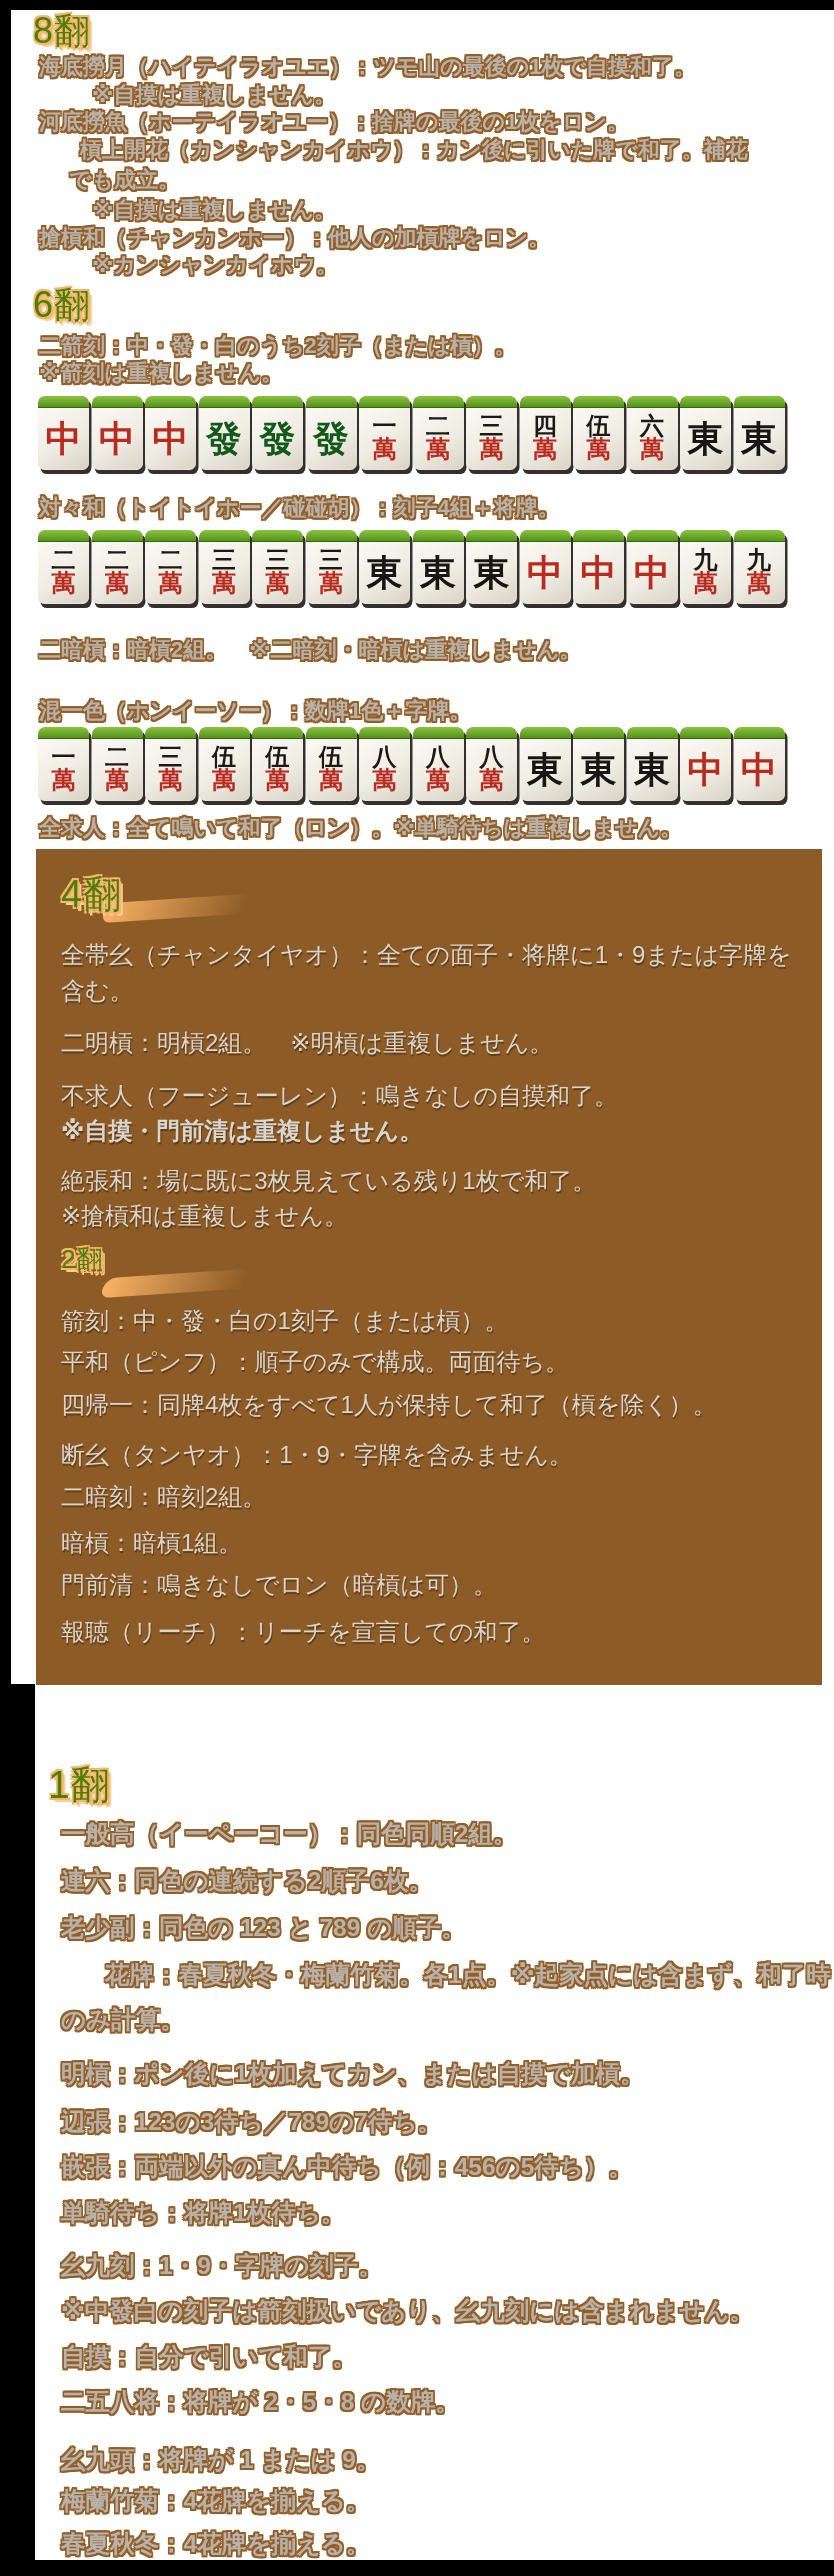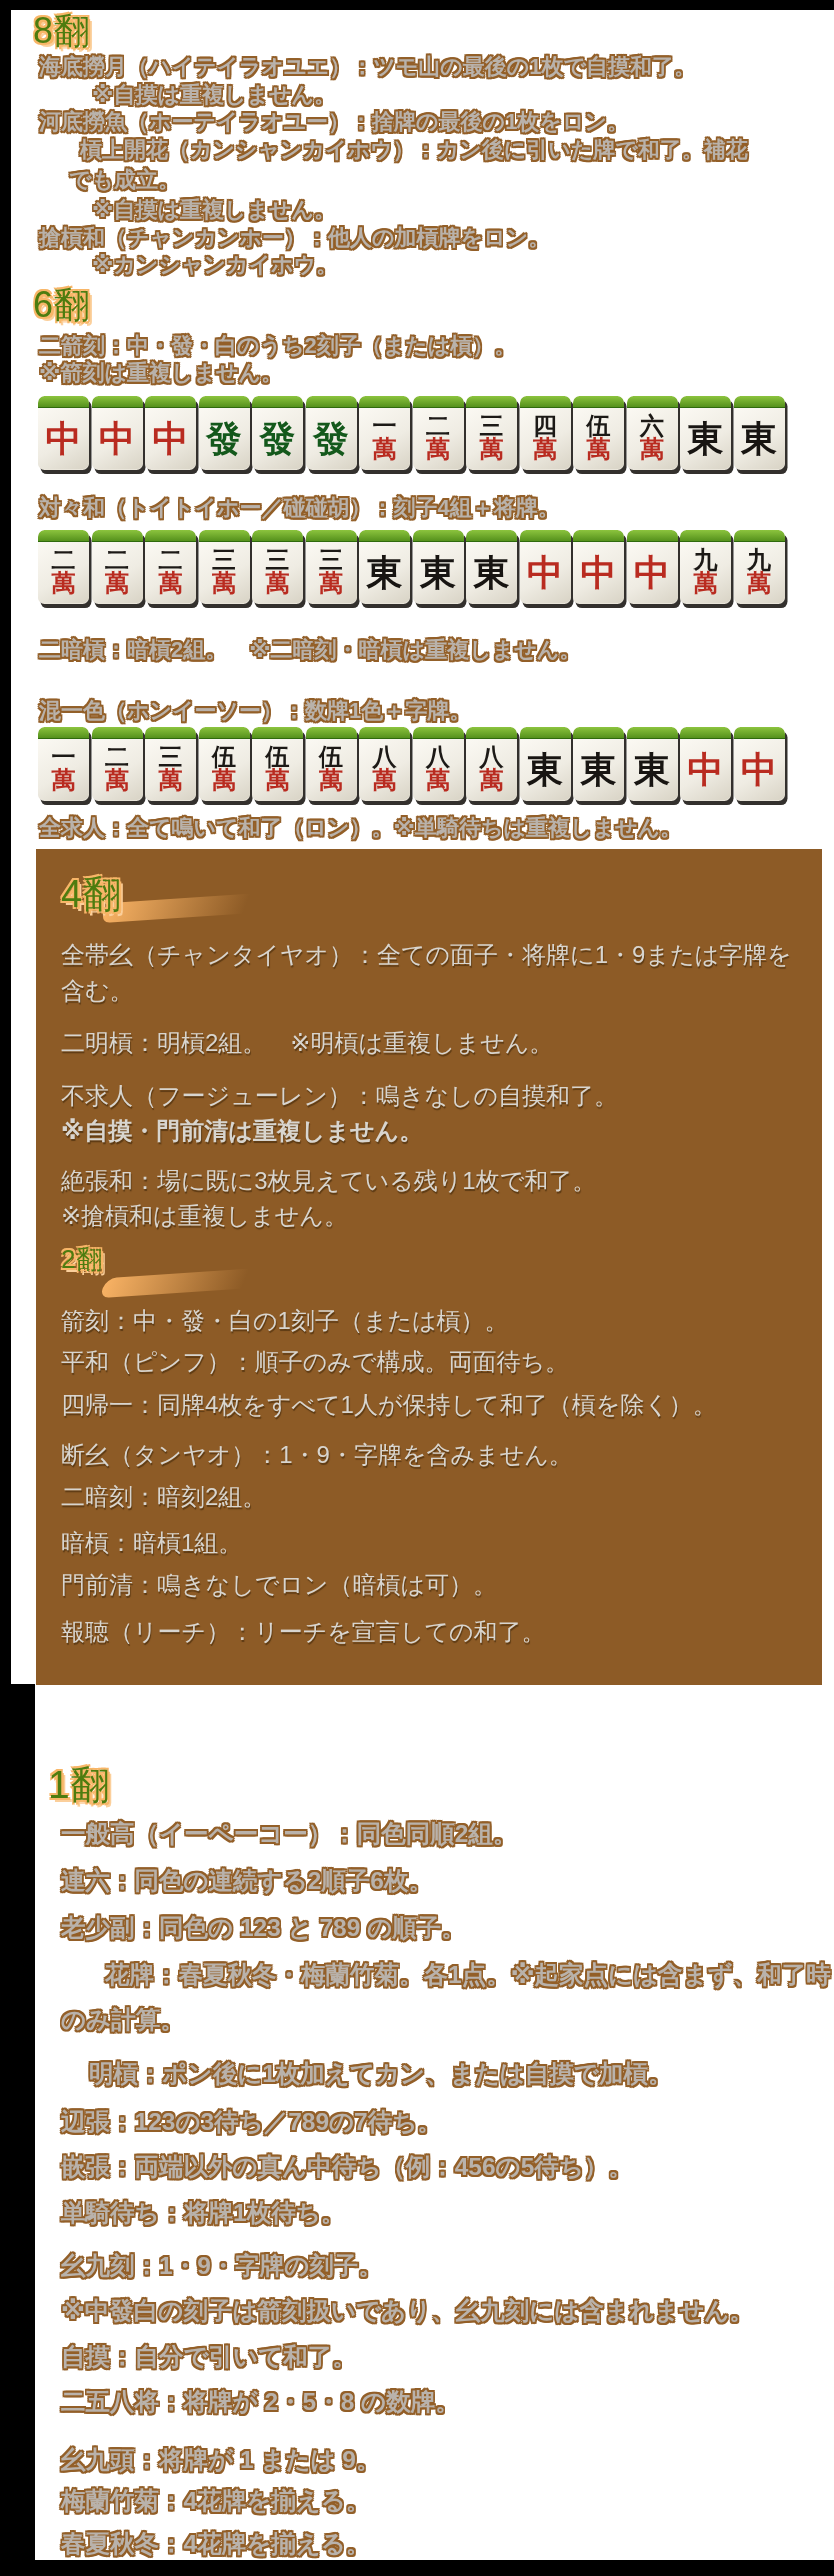--- a/index.html
+++ b/index.html
@@ -366,21 +366,21 @@
   <div class="ln wt" style="left:61px;top:1527px;">暗槓：暗槓1組。</div>
   <div class="ln wt" style="left:61px;top:1569px;">門前清：鳴きなしでロン（暗槓は可）。</div>
   <div class="ln wt" style="left:61px;top:1616px;">報聴（リーチ）：リーチを宣言しての和了。</div>
 
   <div class="ln fan-head" style="left:48px;top:1758px;font-size:39px;">1翻</div>
   <div class="ln ot ot30" style="left:61px;top:1817px;">一般高（イーペーコー）：同色同順2組。</div>
   <div class="ln ot ot30" style="left:61px;top:1864px;">連六：同色の連続する2順子6枚。</div>
   <div class="ln ot ot30" style="left:61px;top:1911px;">老少副：同色の 123 と 789 の順子。</div>
   <div class="ln ot ot30" style="left:77px;top:1958px;margin-left:28px;">花牌：春夏秋冬・梅蘭竹菊。各1点。※起家点には含まず、和了時</div>
   <div class="ln ot ot30" style="left:61px;top:2003px;">のみ計算。</div>
-  <div class="ln ot ot30" style="left:61px;top:2057px;margin-left:28px;">明槓：ポン後に1枚加えてカン、または自摸で加槓。</div>
+  <div class="ln ot ot30" style="left:61px;top:2057px;">明槓：ポン後に1枚加えてカン、または自摸で加槓。</div>
   <div class="ln ot ot30" style="left:61px;top:2105px;">辺張：123の3待ち／789の7待ち。</div>
   <div class="ln ot ot30" style="left:61px;top:2150px;">嵌張：両端以外の真ん中待ち（例：456の5待ち）。</div>
   <div class="ln ot ot30" style="left:61px;top:2196px;">単騎待ち：将牌1枚待ち。</div>
   <div class="ln ot ot30" style="left:61px;top:2249px;">幺九刻：1・9・字牌の刻子。</div>
   <div class="ln ot ot30" style="left:61px;top:2294px;">※中發白の刻子は箭刻扱いであり、幺九刻には含まれません。</div>
   <div class="ln ot ot30" style="left:61px;top:2340px;">自摸：自分で引いて和了。</div>
   <div class="ln ot ot30" style="left:61px;top:2385px;">二五八将：将牌が 2・5・8 の数牌。</div>
   <div class="ln ot ot30" style="left:61px;top:2443px;">幺九頭：将牌が 1 または 9。</div>
   <div class="ln ot ot30" style="left:61px;top:2484px;">梅蘭竹菊：4花牌を揃える。</div>
   <div class="ln ot ot30" style="left:61px;top:2527px;">春夏秋冬：4花牌を揃える。</div>

